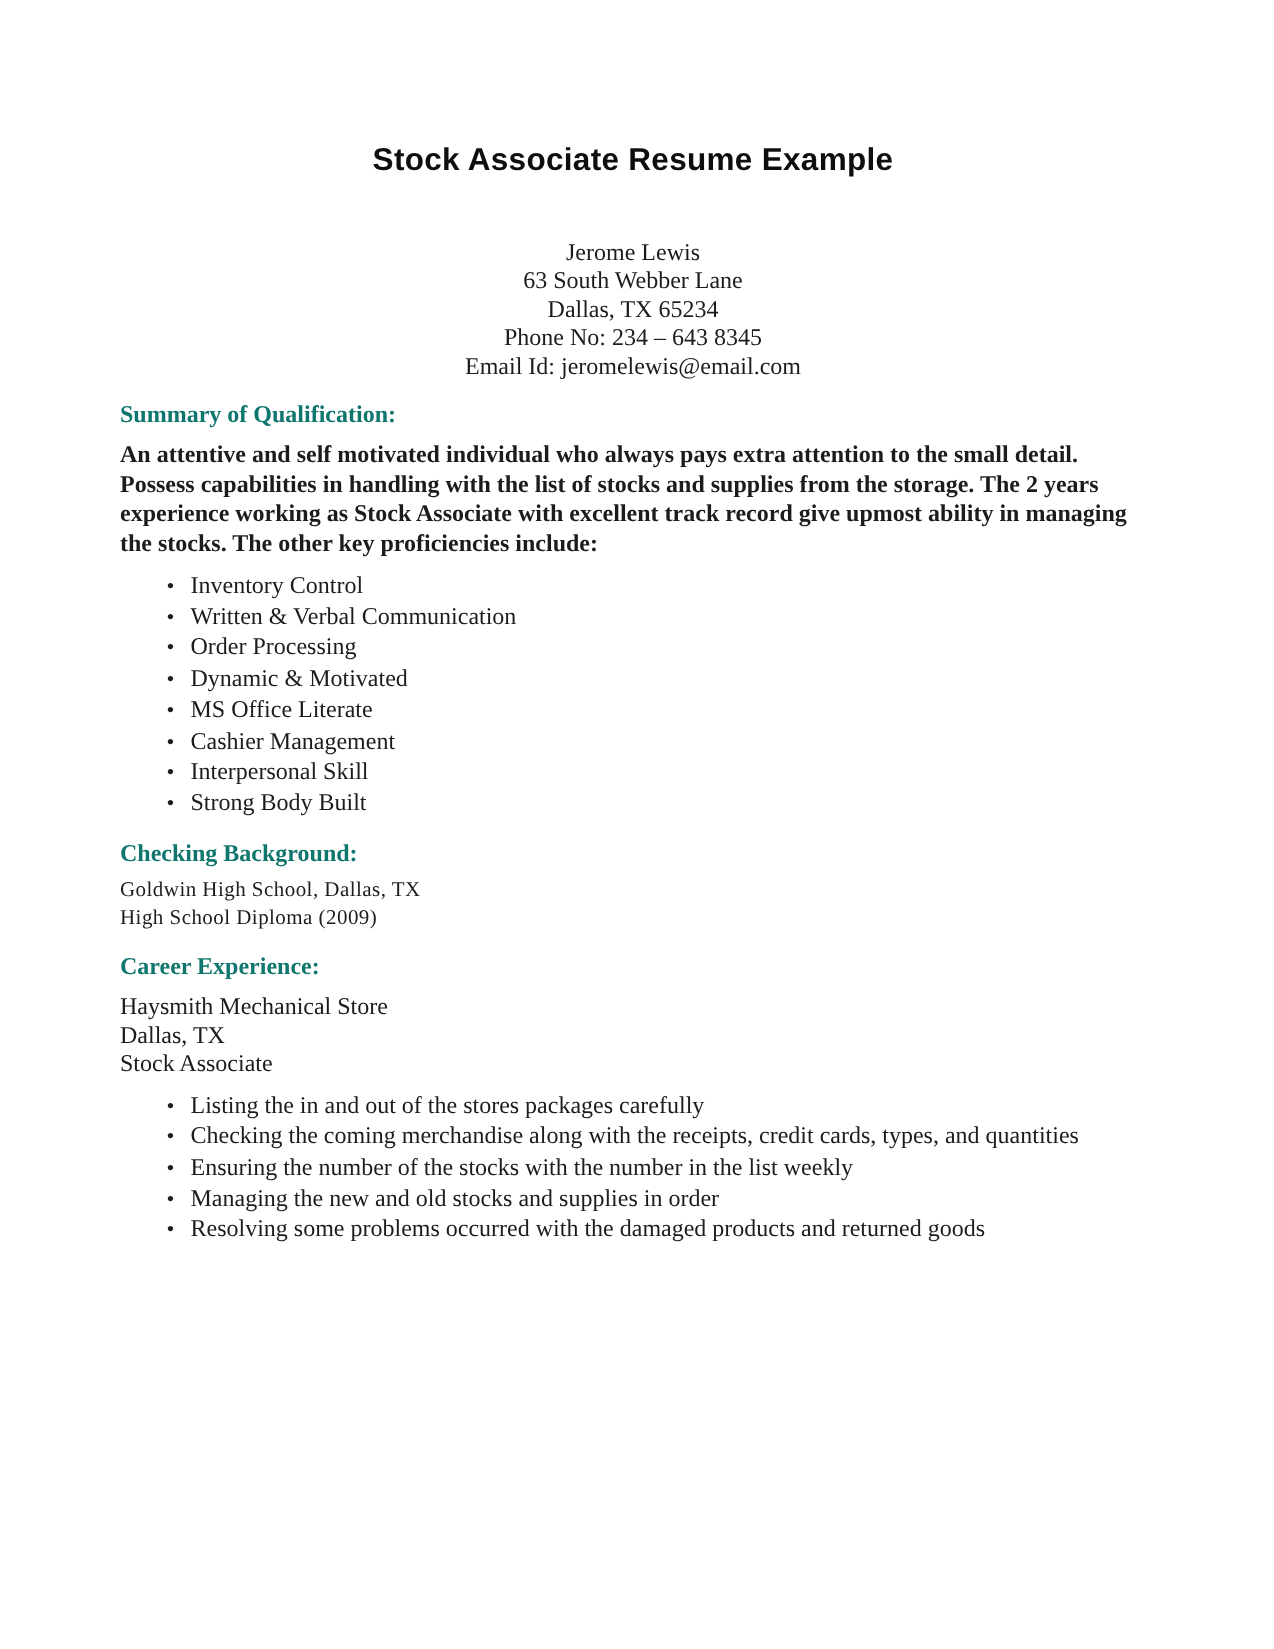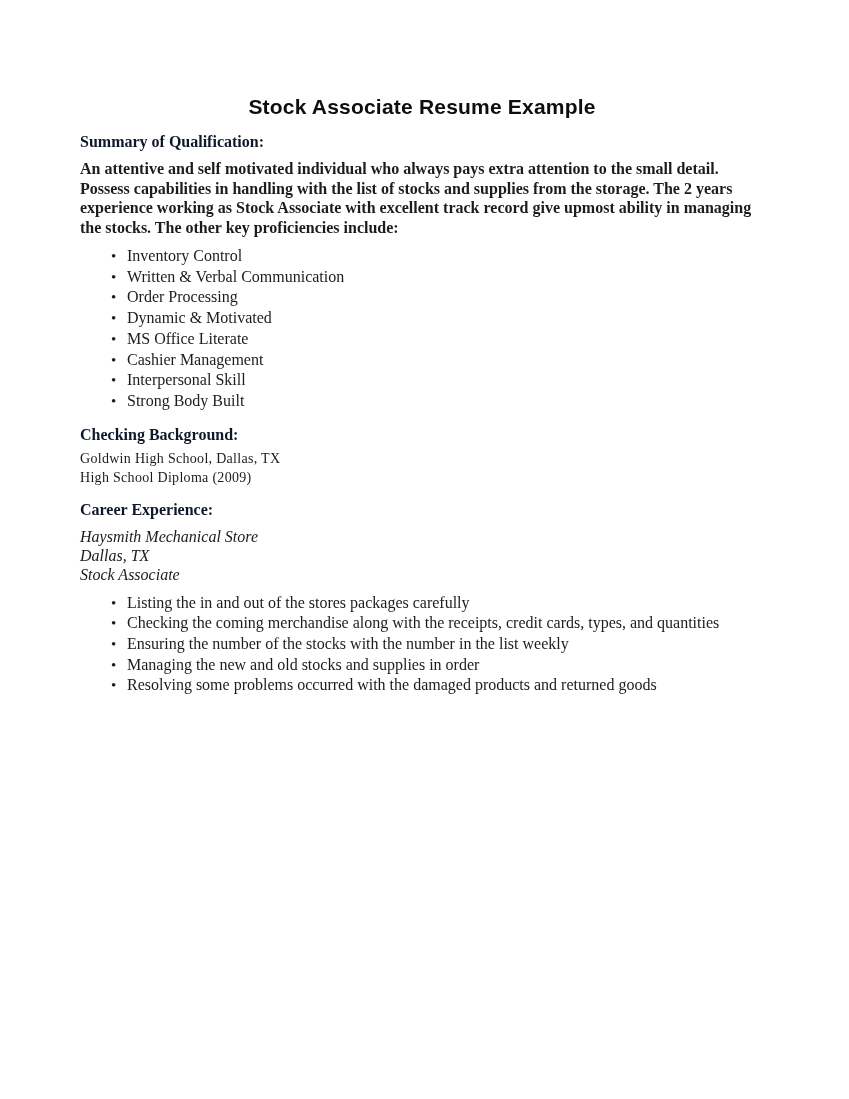--- a/index.html
+++ b/index.html
@@ -32,21 +32,21 @@
     text-align: center;
     margin-top: 40px;
     font-size: 16px;
     line-height: 19px;
   }
   .section-heading {
     font-weight: bold;
     font-size: 16px;
     line-height: 19px;
     margin: 13px 0 0 0;
-    color: #0f172a;
+    color: #0f766e;
   }
   .summary-paragraph {
     margin: 8px 0 0 0;
     font-size: 16px;
     line-height: 19.5px;
     text-align: left;
     font-weight: bold;
   }
   ul.bullet-list {
     margin: 9px -20px 0 0;
@@ -69,30 +69,36 @@
   .plain-lines {
     margin-top: 5px;
     font-size: 14px;
     line-height: 19px;
     letter-spacing: 0.3px;
   }
   .italic-lines {
     margin-top: 8px;
     font-size: 16px;
     line-height: 19px;
-    font-style: italic;
   }
 </style>
 </head>
 <body>
 
 <div class="page">
 
   <h1 class="doc-title">Stock Associate Resume Example</h1>
 
+  <div class="contact-block">
+    <div>Jerome Lewis</div>
+    <div>63 South Webber Lane</div>
+    <div>Dallas, TX 65234</div>
+    <div>Phone No: 234 – 643 8345</div>
+    <div>Email Id: jeromelewis@email.com</div>
+  </div>
 
   <div>
     <h2 class="section-heading">Summary of Qualification:</h2>
     <p class="summary-paragraph">An attentive and self motivated individual who always pays extra attention to the small detail. Possess capabilities in handling with the list of stocks and supplies from the storage. The 2 years experience working as Stock Associate with excellent track record give upmost ability in managing the stocks. The other key proficiencies include:</p>
     <ul class="bullet-list">
       <li>Inventory Control</li>
       <li>Written &amp; Verbal Communication</li>
       <li>Order Processing</li>
       <li>Dynamic &amp; Motivated</li>
       <li>MS Office Literate</li>

